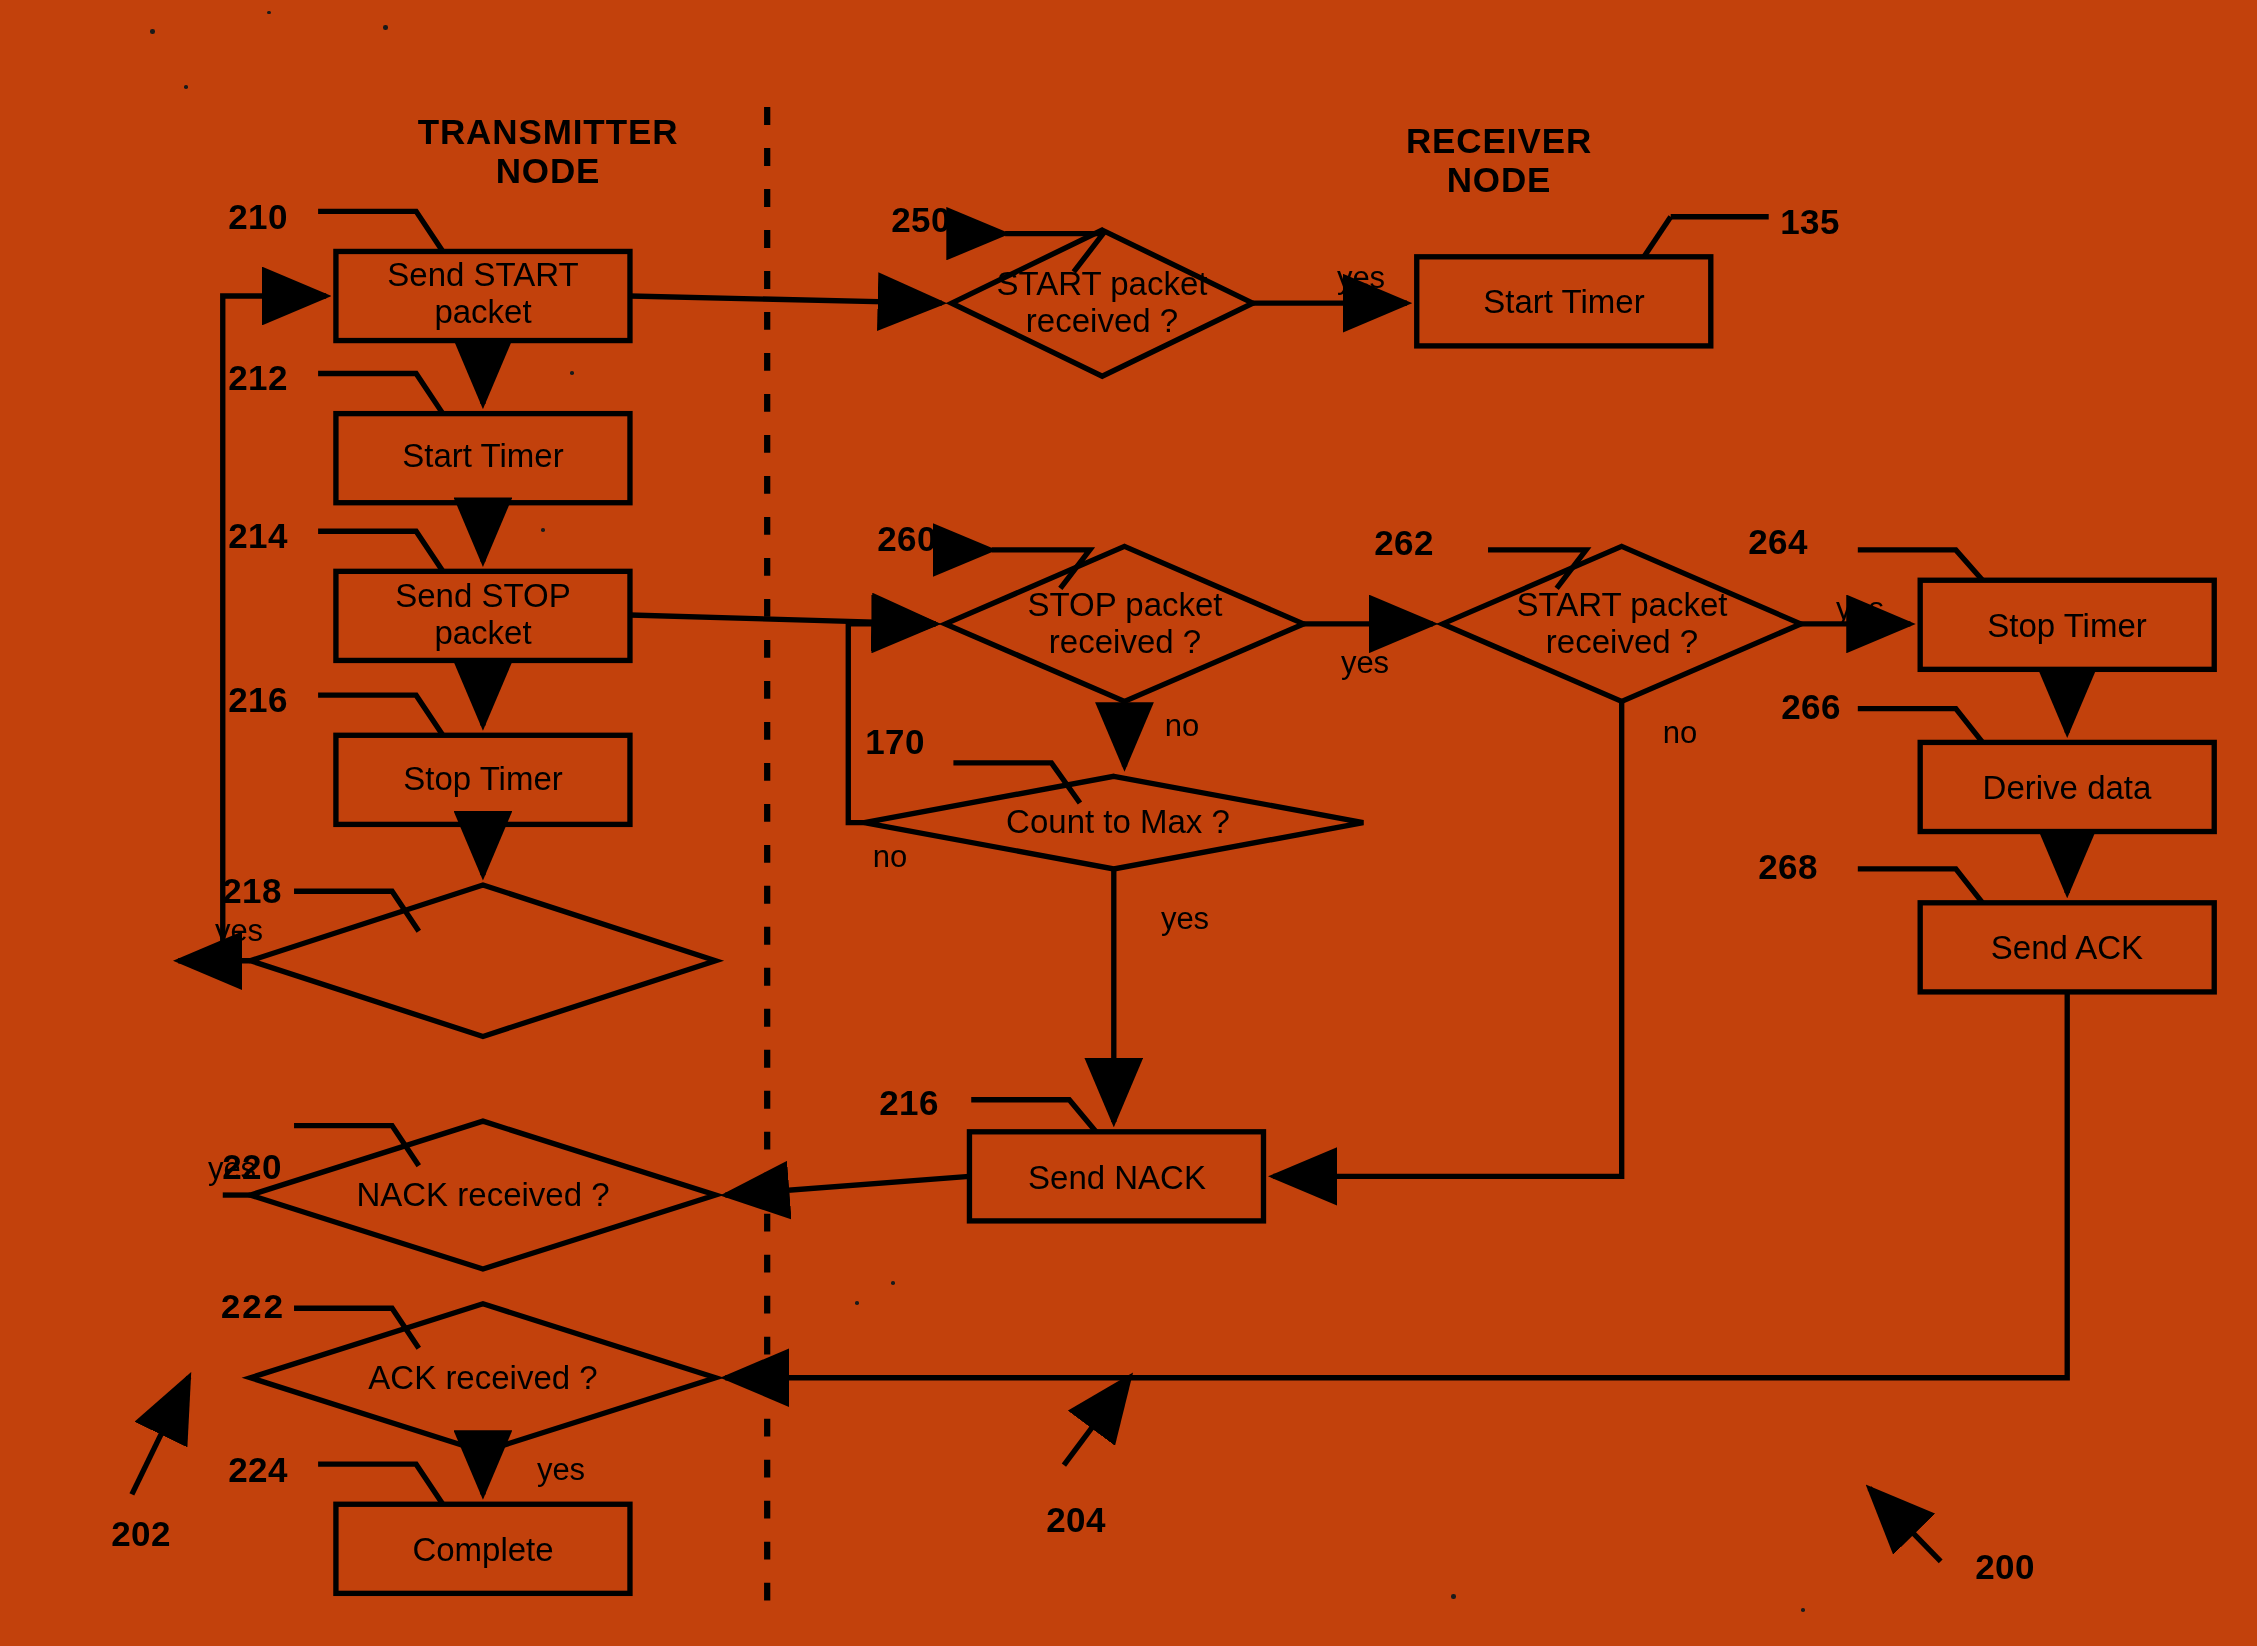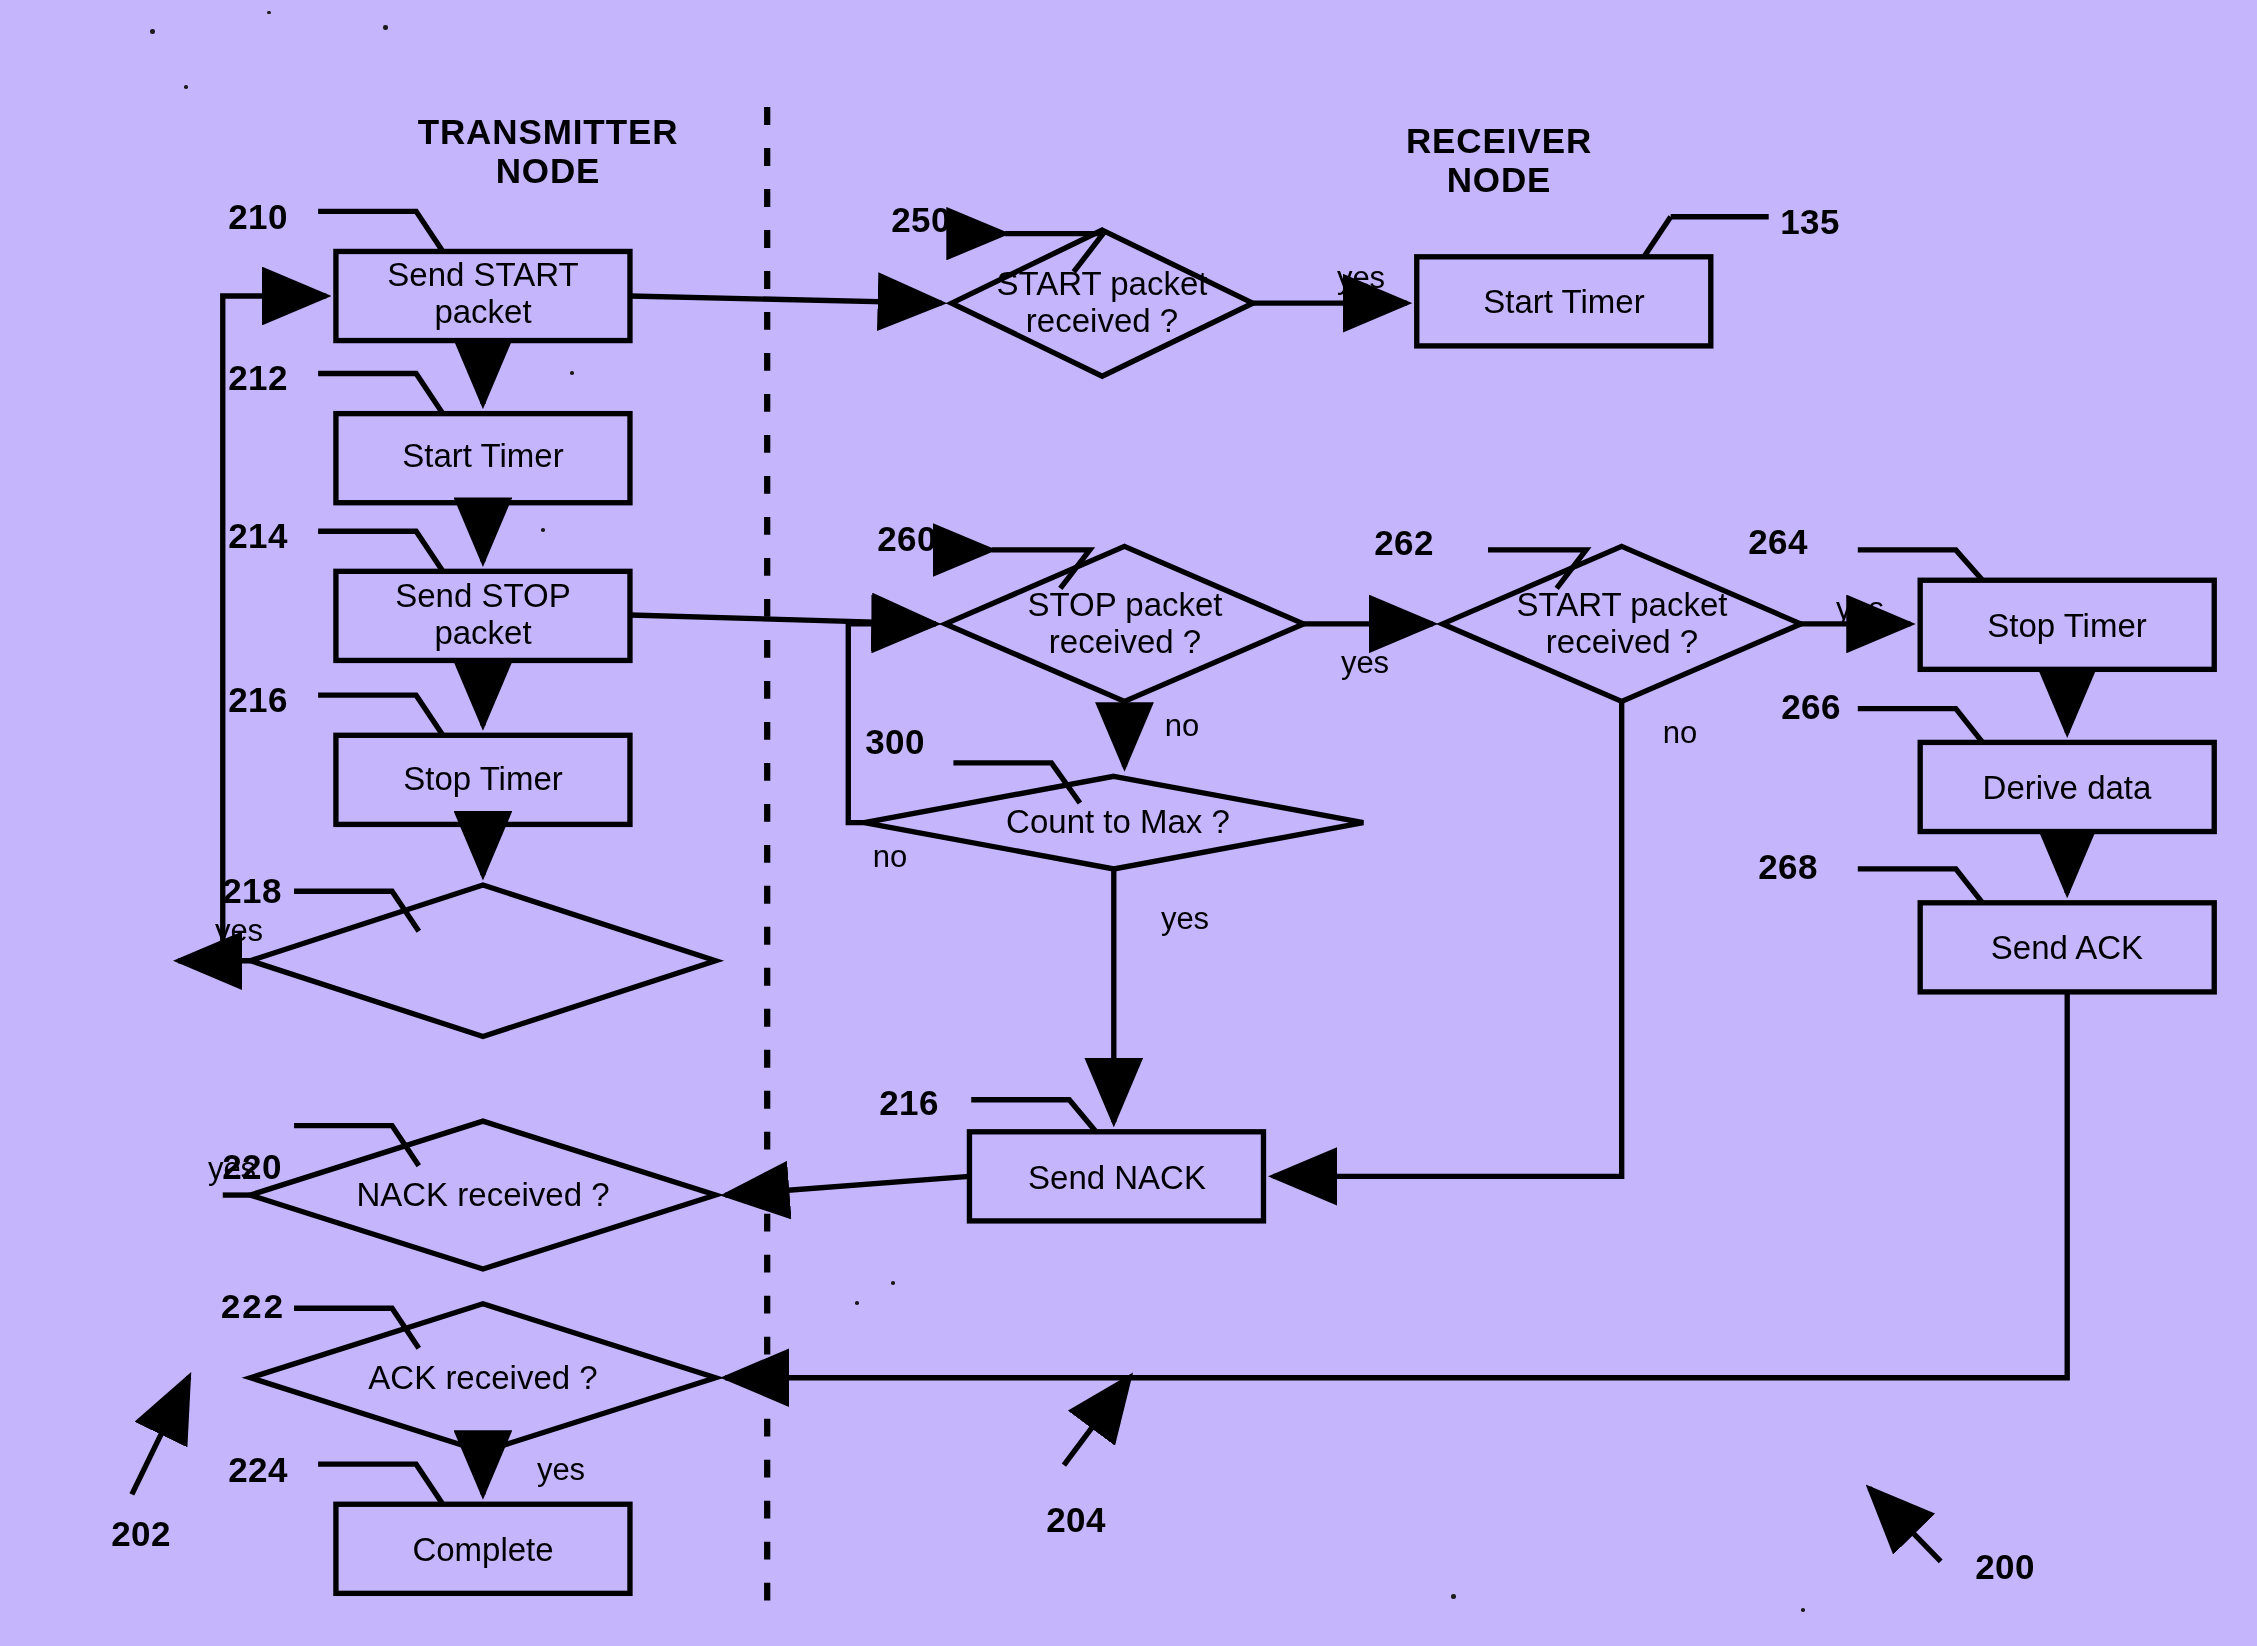--- a/index.html
+++ b/index.html
@@ -8,21 +8,21 @@
     background: #ffffff;
   }
   body {
     font-family: "Liberation Sans", sans-serif;
     color: #000000;
   }
   #page {
     position: relative;
     width: 2257px;
     height: 1647px;
-    background: #c4b5fd;
+    background: #c2410c;
     overflow: hidden;
   }
   #page svg {
     position: absolute;
     left: 0;
     top: 0;
     width: 2257px;
     height: 1647px;
   }
   .lbl {
@@ -235,21 +235,21 @@
   <div class="lbl ref-num centered" style="left:252px; top:1310px;font-family:Liberation Mono, monospace;">222</div>
   <div class="lbl ref-num centered" style="left:258px; top:1470px;">224</div>
 
   <div class="lbl ref-num centered" style="left:921px; top:220px;">250</div>
   <div class="lbl ref-num centered" style="left:1810px; top:222px;">135</div>
   <div class="lbl ref-num centered" style="left:907px; top:539px;">260</div>
   <div class="lbl ref-num centered" style="left:1404px; top:543px;">262</div>
   <div class="lbl ref-num centered" style="left:1778px; top:542px;">264</div>
   <div class="lbl ref-num centered" style="left:1811px; top:707px;">266</div>
   <div class="lbl ref-num centered" style="left:1788px; top:867px;">268</div>
-  <div class="lbl ref-num centered" style="left:895px; top:742px;">300</div>
+  <div class="lbl ref-num centered" style="left:895px; top:742px;">170</div>
   <div class="lbl ref-num centered" style="left:909px; top:1103px;">216</div>
 
   <div class="lbl ref-num centered" style="left:141px; top:1534px;">202</div>
   <div class="lbl ref-num centered" style="left:1076px; top:1520px;">204</div>
   <div class="lbl ref-num centered" style="left:2005px; top:1567px;">200</div>
 
   <div class="lbl branch-lbl centered" style="left:1361px; top:278px;">yes</div>
   <div class="lbl branch-lbl centered" style="left:239px; top:931px;">yes</div>
   <div class="lbl branch-lbl centered" style="left:232px; top:1169px;">yes</div>
   <div class="lbl branch-lbl centered" style="left:561px; top:1470px;">yes</div>

